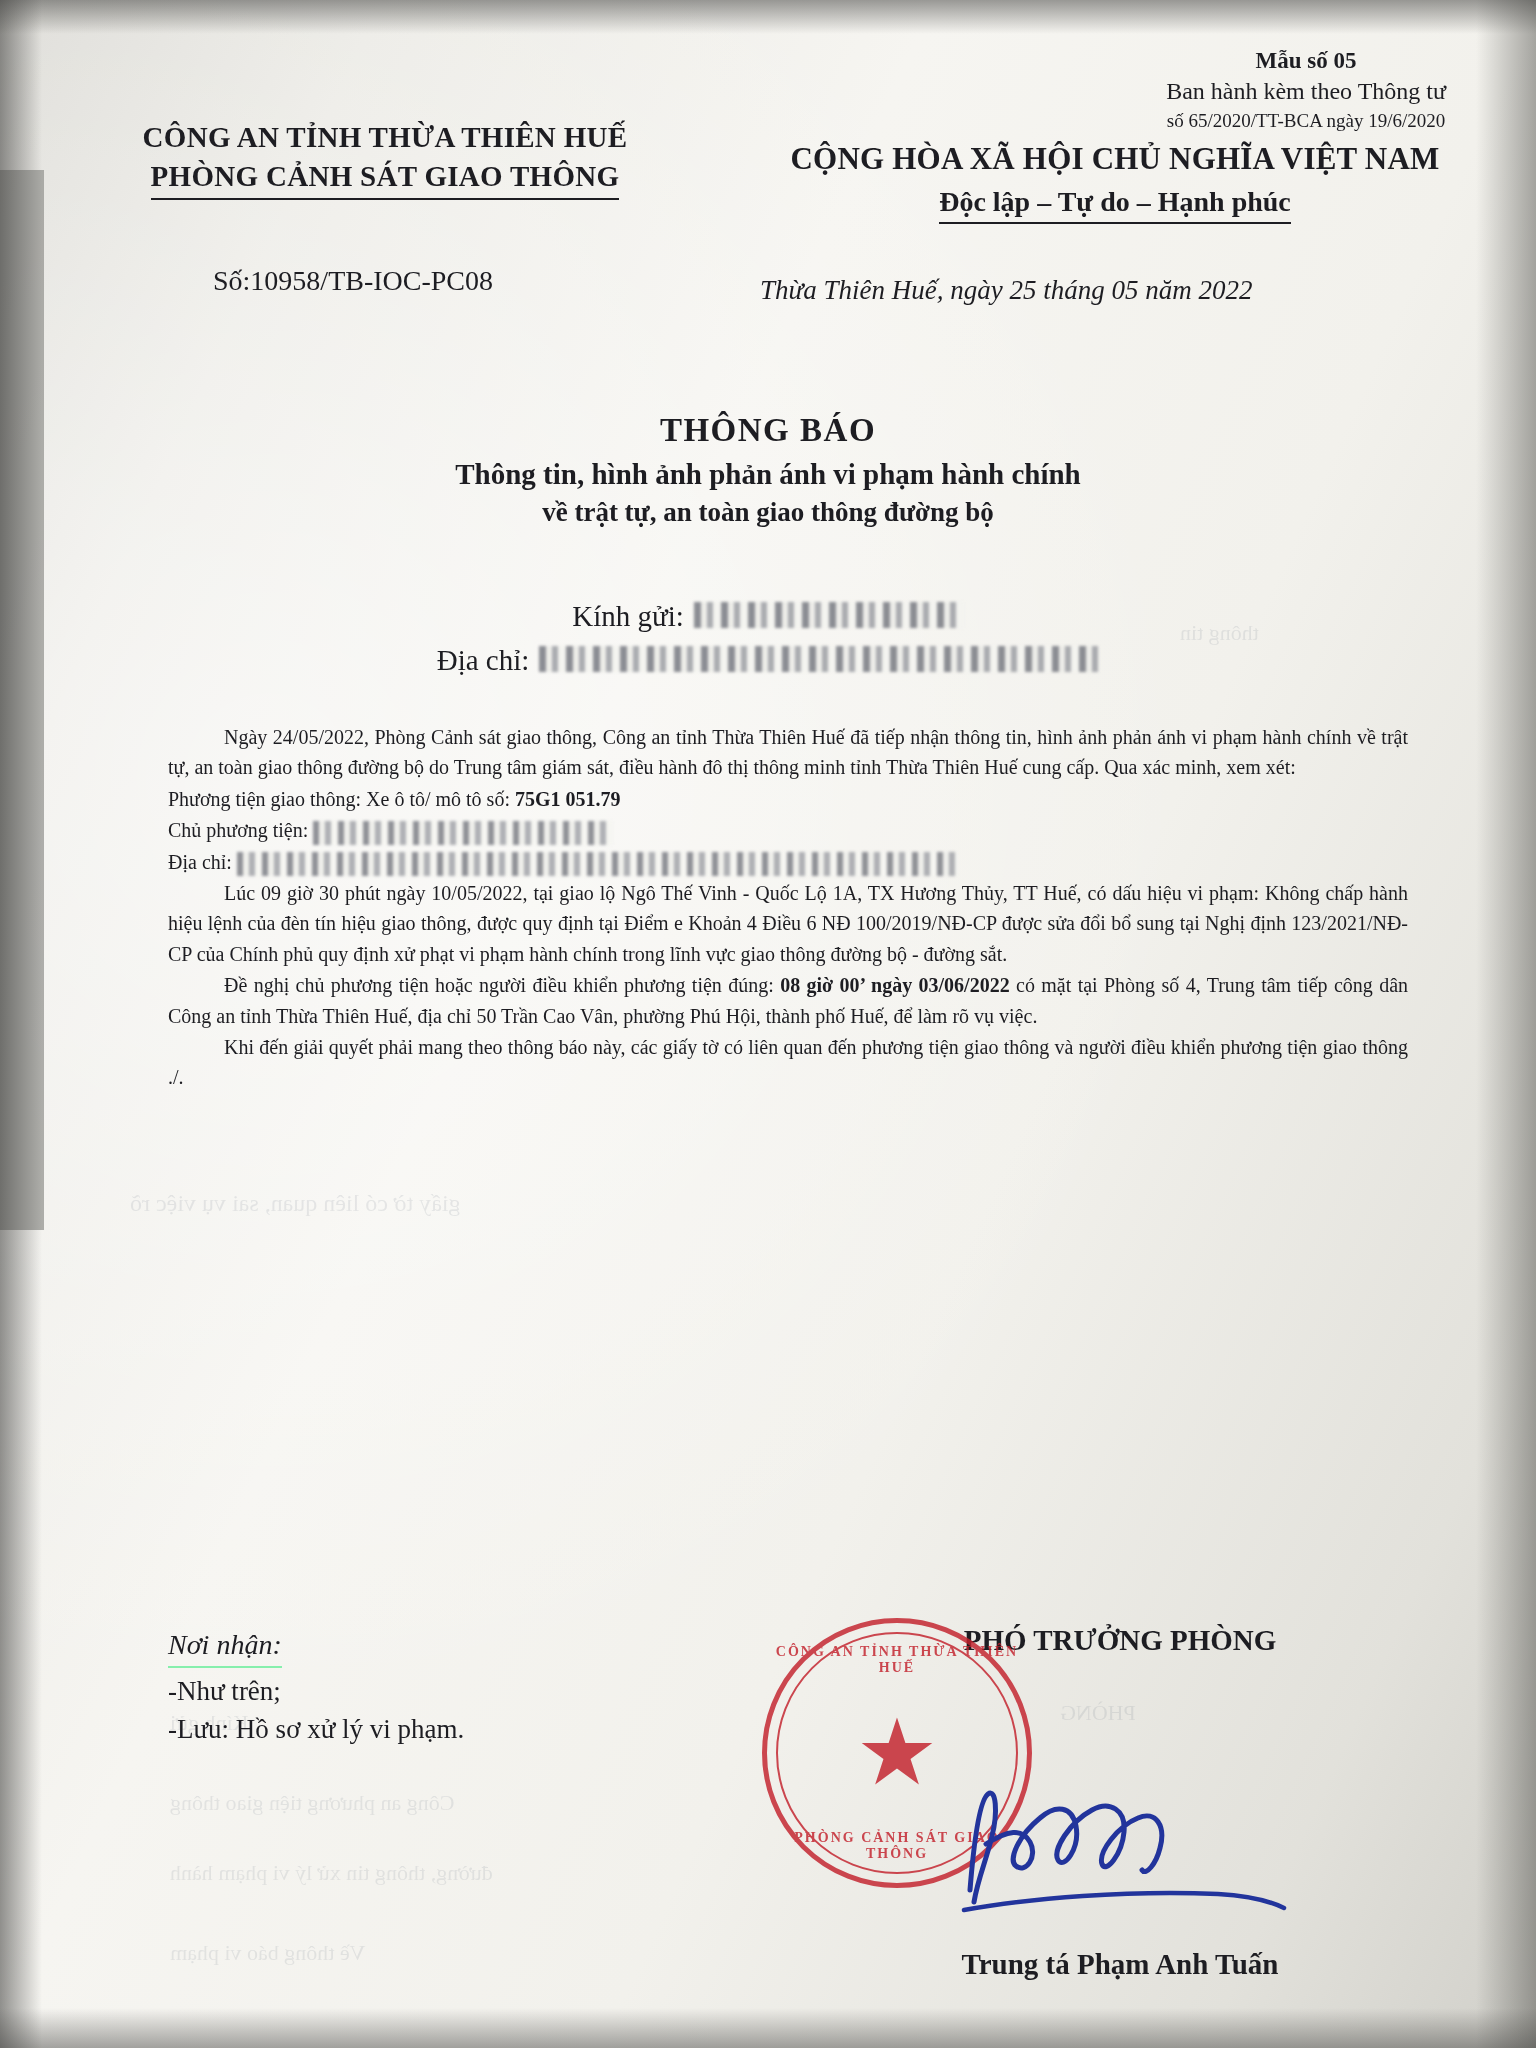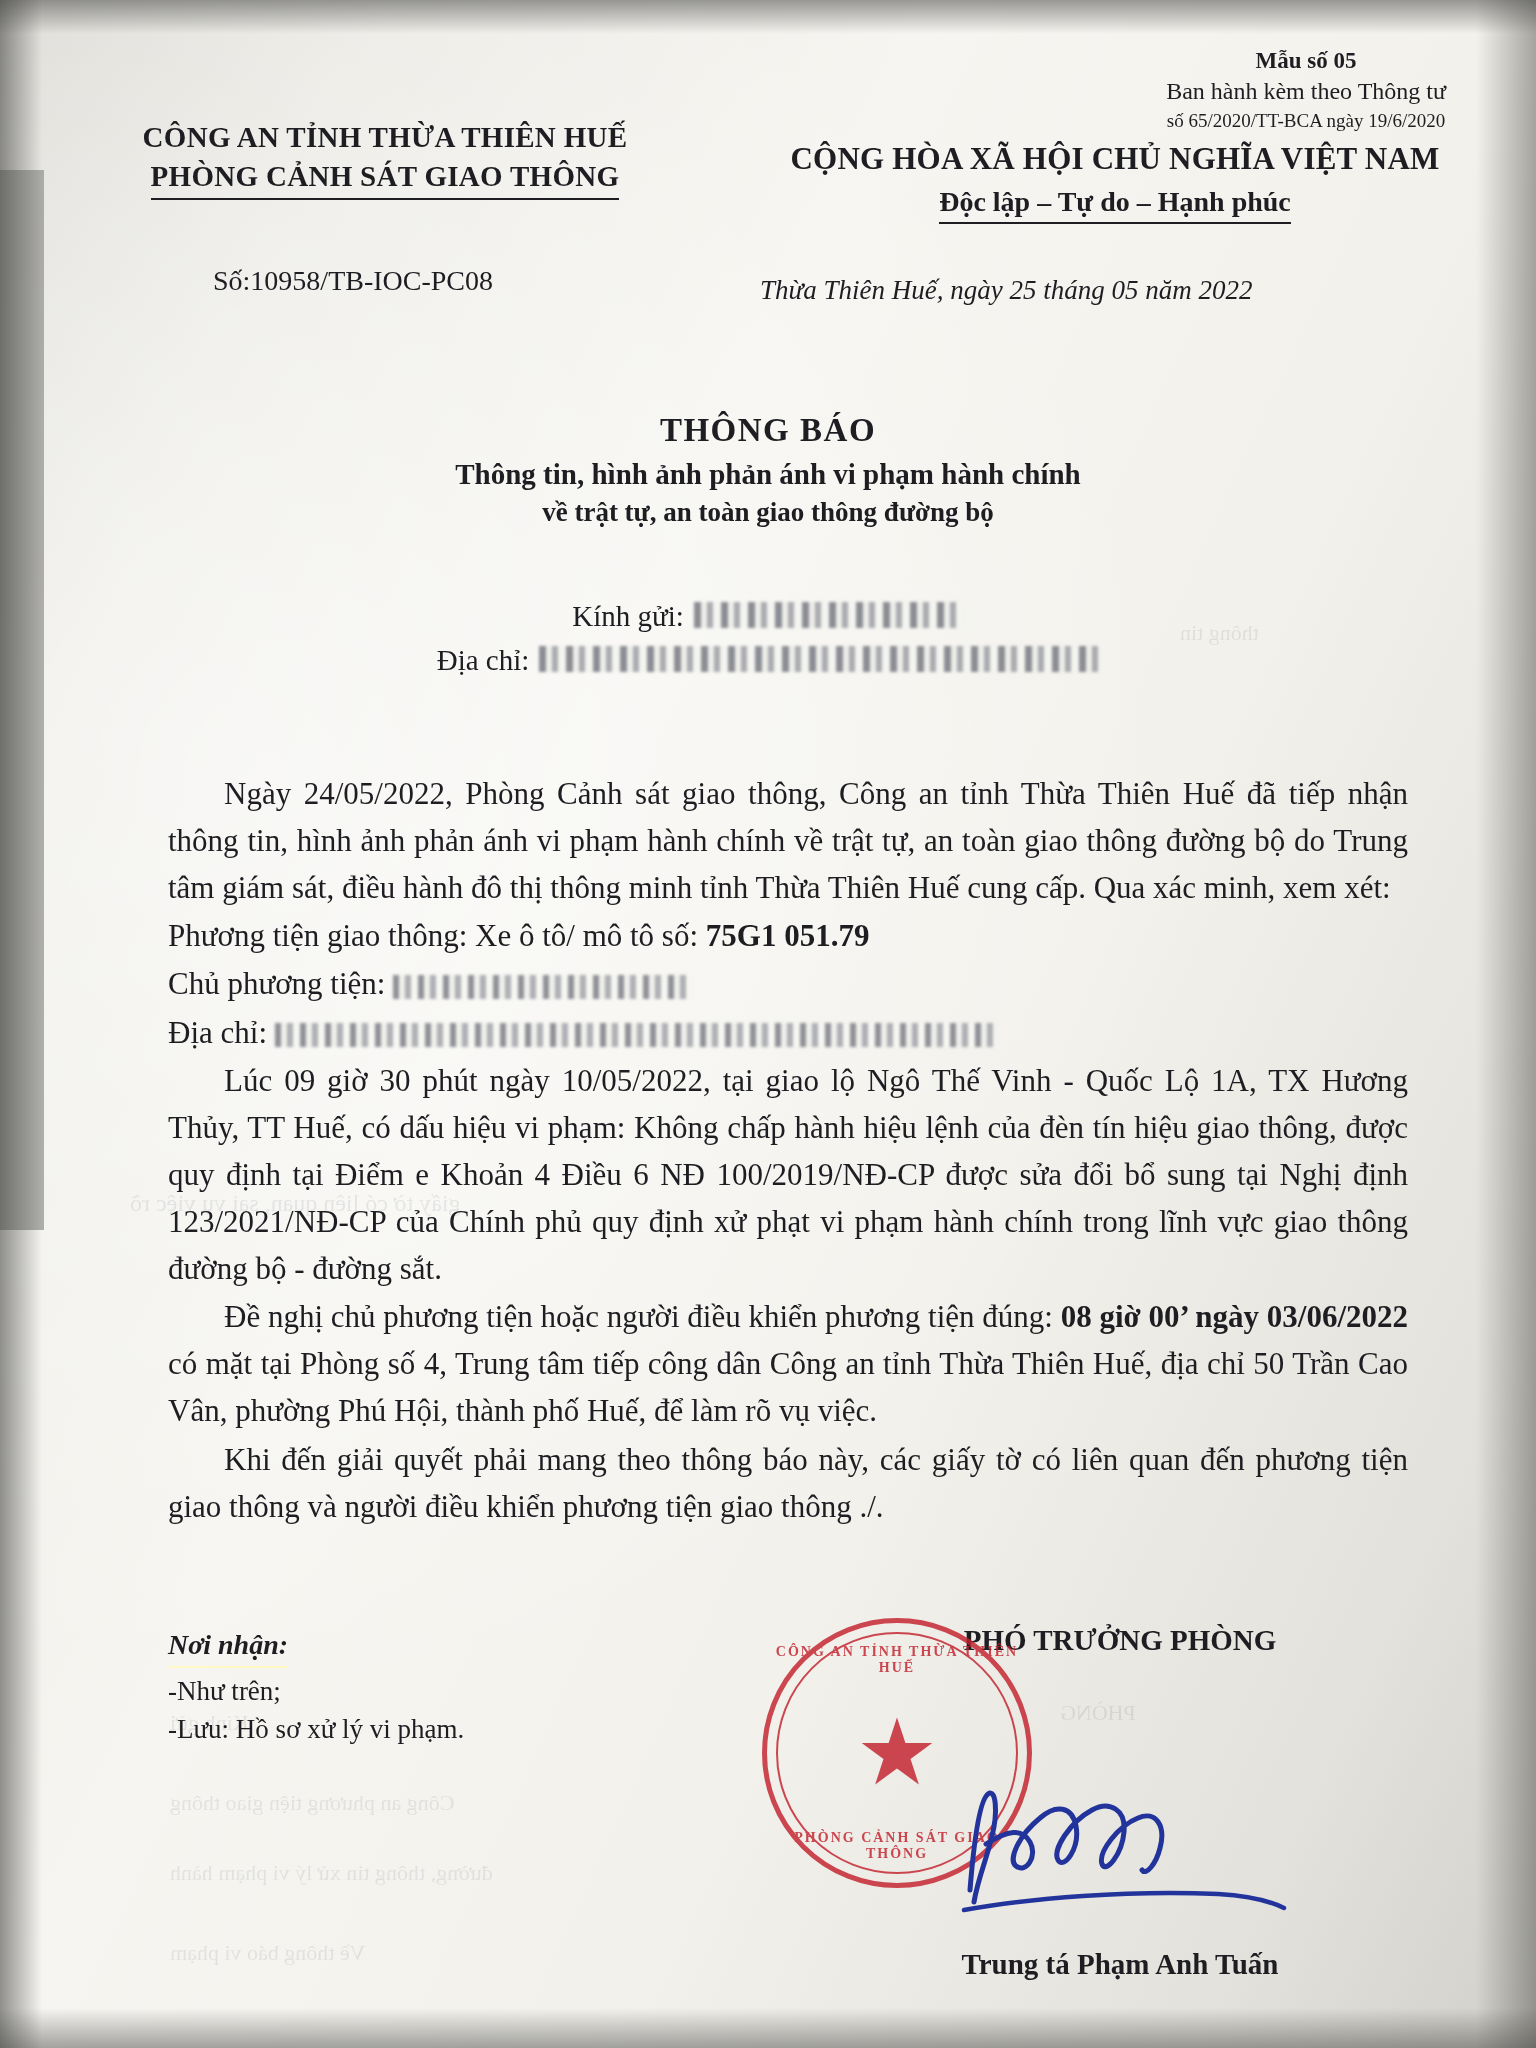--- a/index.html
+++ b/index.html
@@ -161,24 +161,23 @@
     position: relative;
     top: 2px;
   }
   .redact.w1 { width: 270px; }
   .redact.w2 { width: 560px; }
 
   .body {
     left: 168px;
     top: 722px;
     width: 1240px;
-    font-size: 31px;
+    font-size: 20px;
     line-height: 1.52;
     text-align: justify;
-    margin-top: 48px;
   }
   .body p { margin: 0 0 1px 0; text-indent: 56px; }
   .body p.noind { text-indent: 0; }
   .body b { font-weight: bold; }
   .inline-redact {
     display: inline-block;
     height: 24px;
     vertical-align: middle;
     background:
       repeating-linear-gradient(90deg,
@@ -191,25 +190,25 @@
   .inline-redact.a { width: 300px; }
   .inline-redact.b { width: 720px; }
 
   .recv {
     left: 168px;
     top: 1625px;
     font-size: 27px;
     line-height: 1.42;
   }
   .recv .hd {
-    font-weight: bold;
+    font-weight: normal;
     font-style: italic;
     font-size: 28px;
     display: inline-block;
-    border-bottom: 2px solid #fef9c3;
+    border-bottom: 2px solid #86efac;
     padding-bottom: 1px;
     margin-bottom: 4px;
   }
 
   .sign {
     left: 860px;
     top: 1620px;
     width: 520px;
     text-align: center;
     line-height: 1.4;

